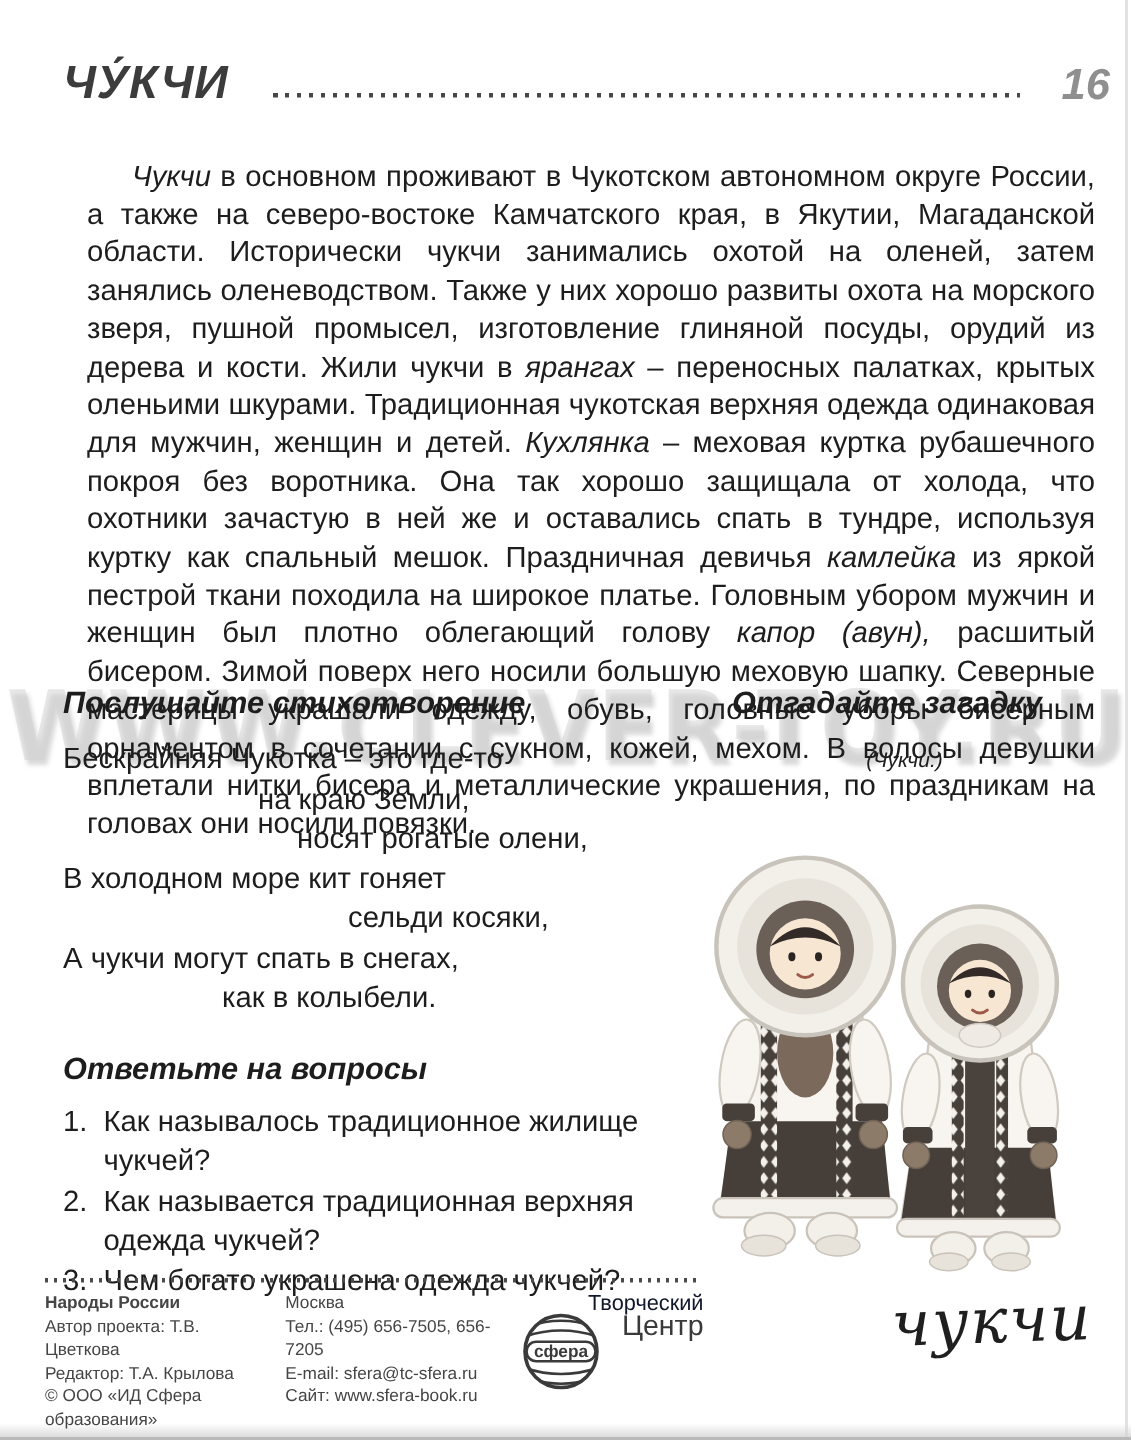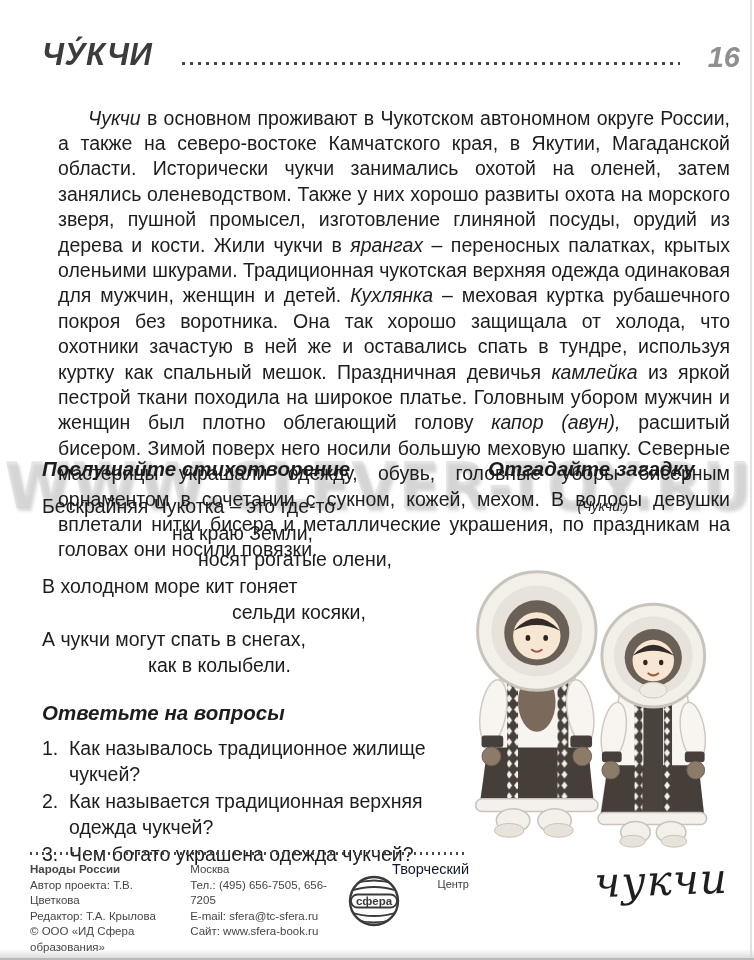--- a/index.html
+++ b/index.html
@@ -44,21 +44,21 @@
     transform:rotate(-2deg); letter-spacing:1px;}
   
   .footer{position:absolute; left:30px; top:852px; width:445px;}
   .footer-rule{height:3px; width:438px; margin-bottom:7px;
     background:repeating-linear-gradient(to right,#4b4b4b 0 2px, transparent 2px 6px);}
   .footer-cols{display:flex; gap:14px; font-size:11.5px; line-height:15.5px; color:#454545;}
   .f-col1{width:172px;} .f-col2{width:168px;}
   .f-bold{font-weight:bold;}
   .logo{position:relative; width:128px; height:72px; flex:0 0 128px;}
   .logo-l1{position:absolute; right:6px; top:0; font-size:14.5px; color:#0f172a;text-align:right;}
-  .logo-l2{position:absolute; right:6px; top:15px; font-size:11px; color:#3a3a3a;}
+  .logo-l2{position:absolute; right:6px; top:15px; font-size:19px; color:#3a3a3a;}
   .logo-svg{position:absolute; left:0; top:12px;}
   
   .edge-right{position:absolute; top:0; right:2px; width:2px; height:100%; background:#e2e2e2;}
   .edge-bottom{position:absolute; left:0; bottom:0; width:100%; height:11px;
     background:linear-gradient(to bottom, rgba(255,255,255,0), #d4d4d4);}
   .edge-bottom-line{position:absolute; left:0; bottom:0; width:100%; height:2px; background:#b9b9b9;}
 </style>
 </head>
 <body>
 

